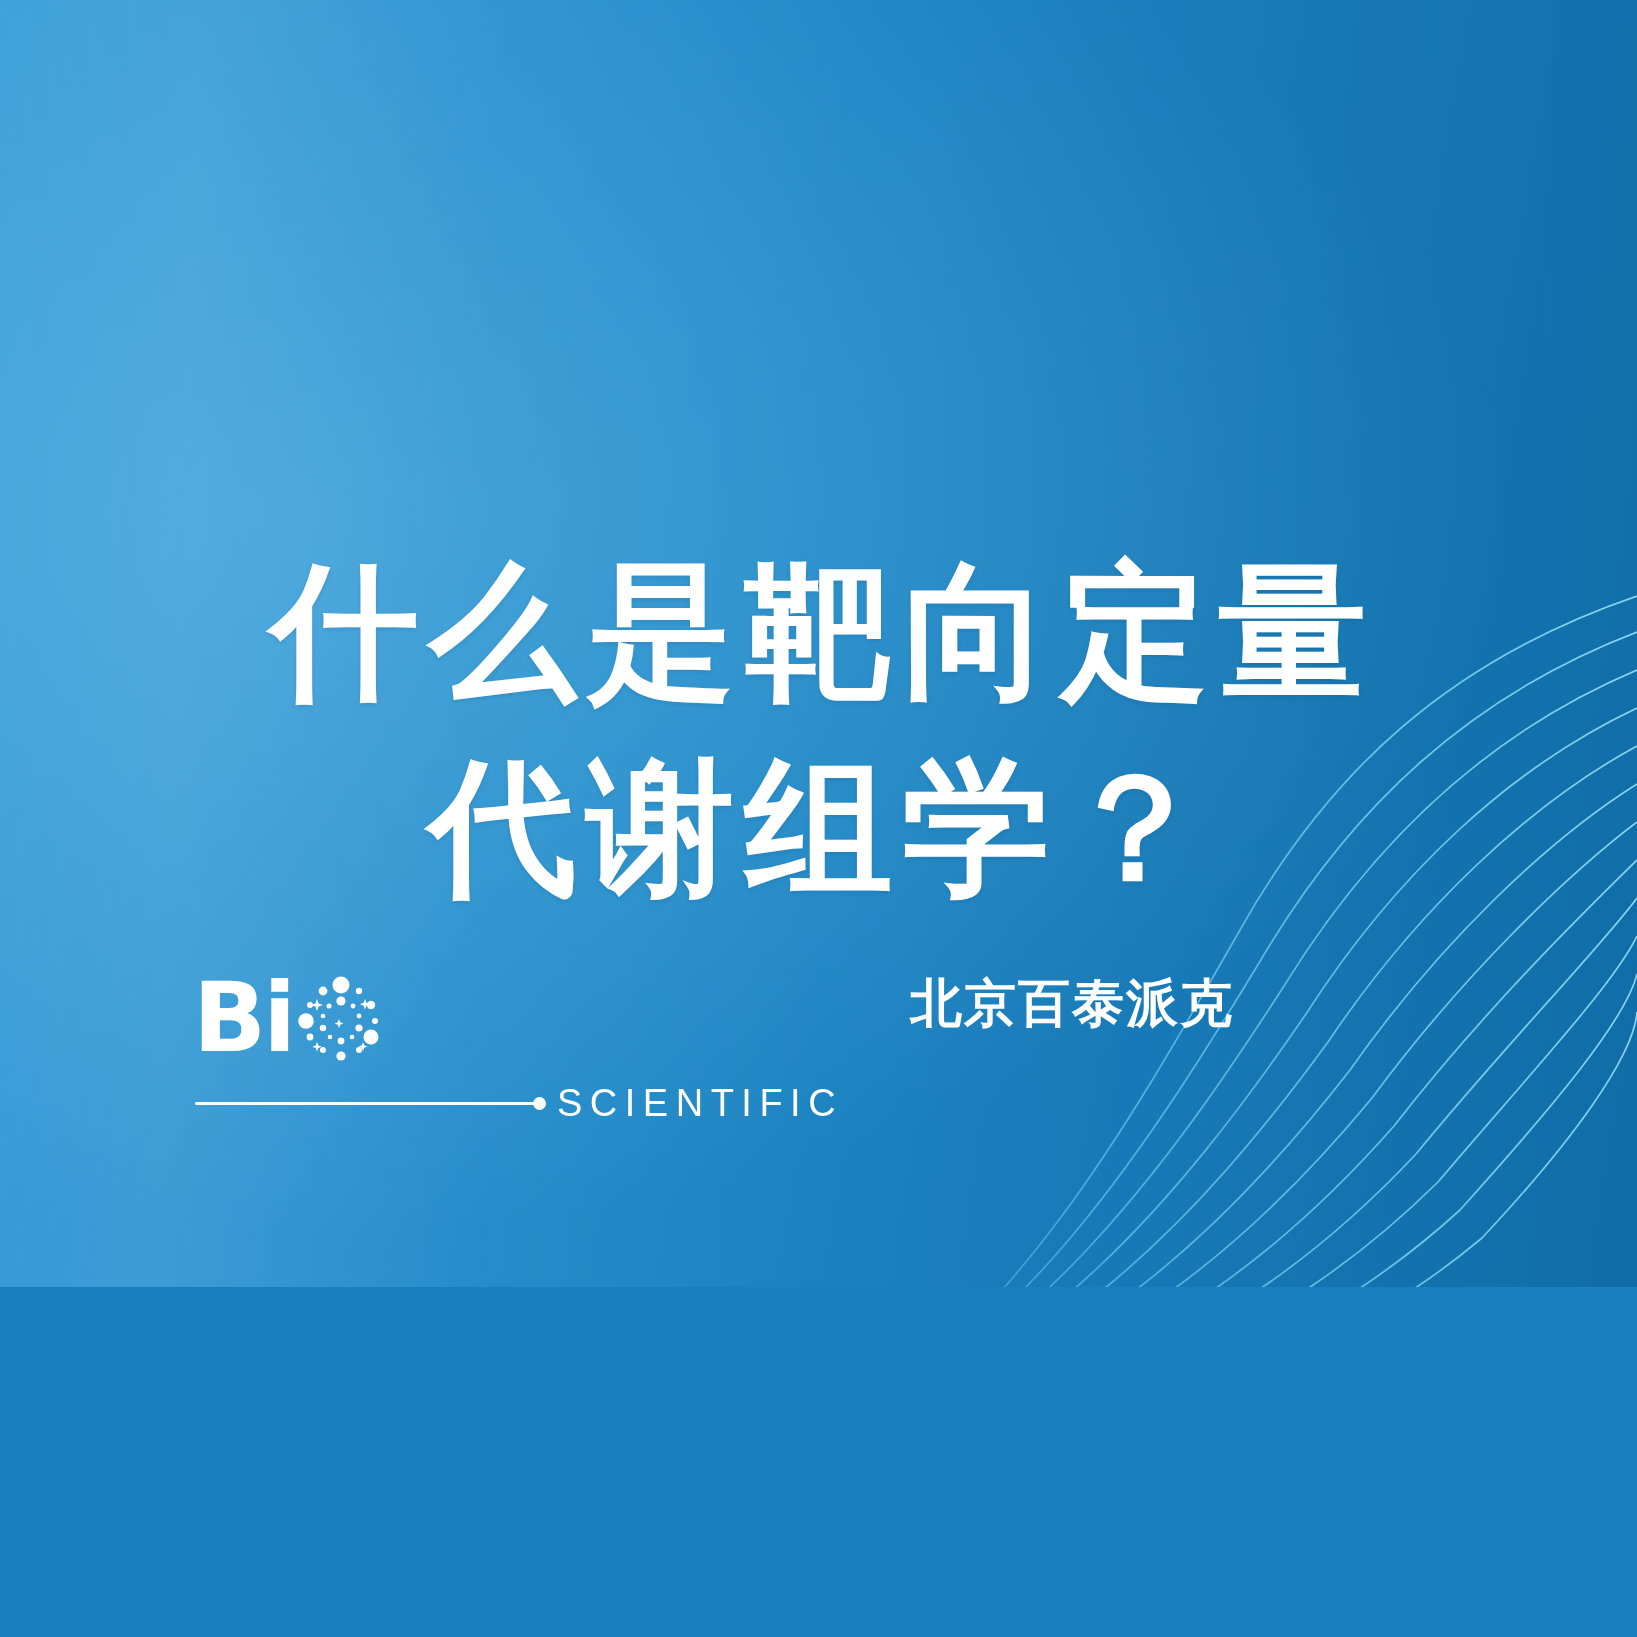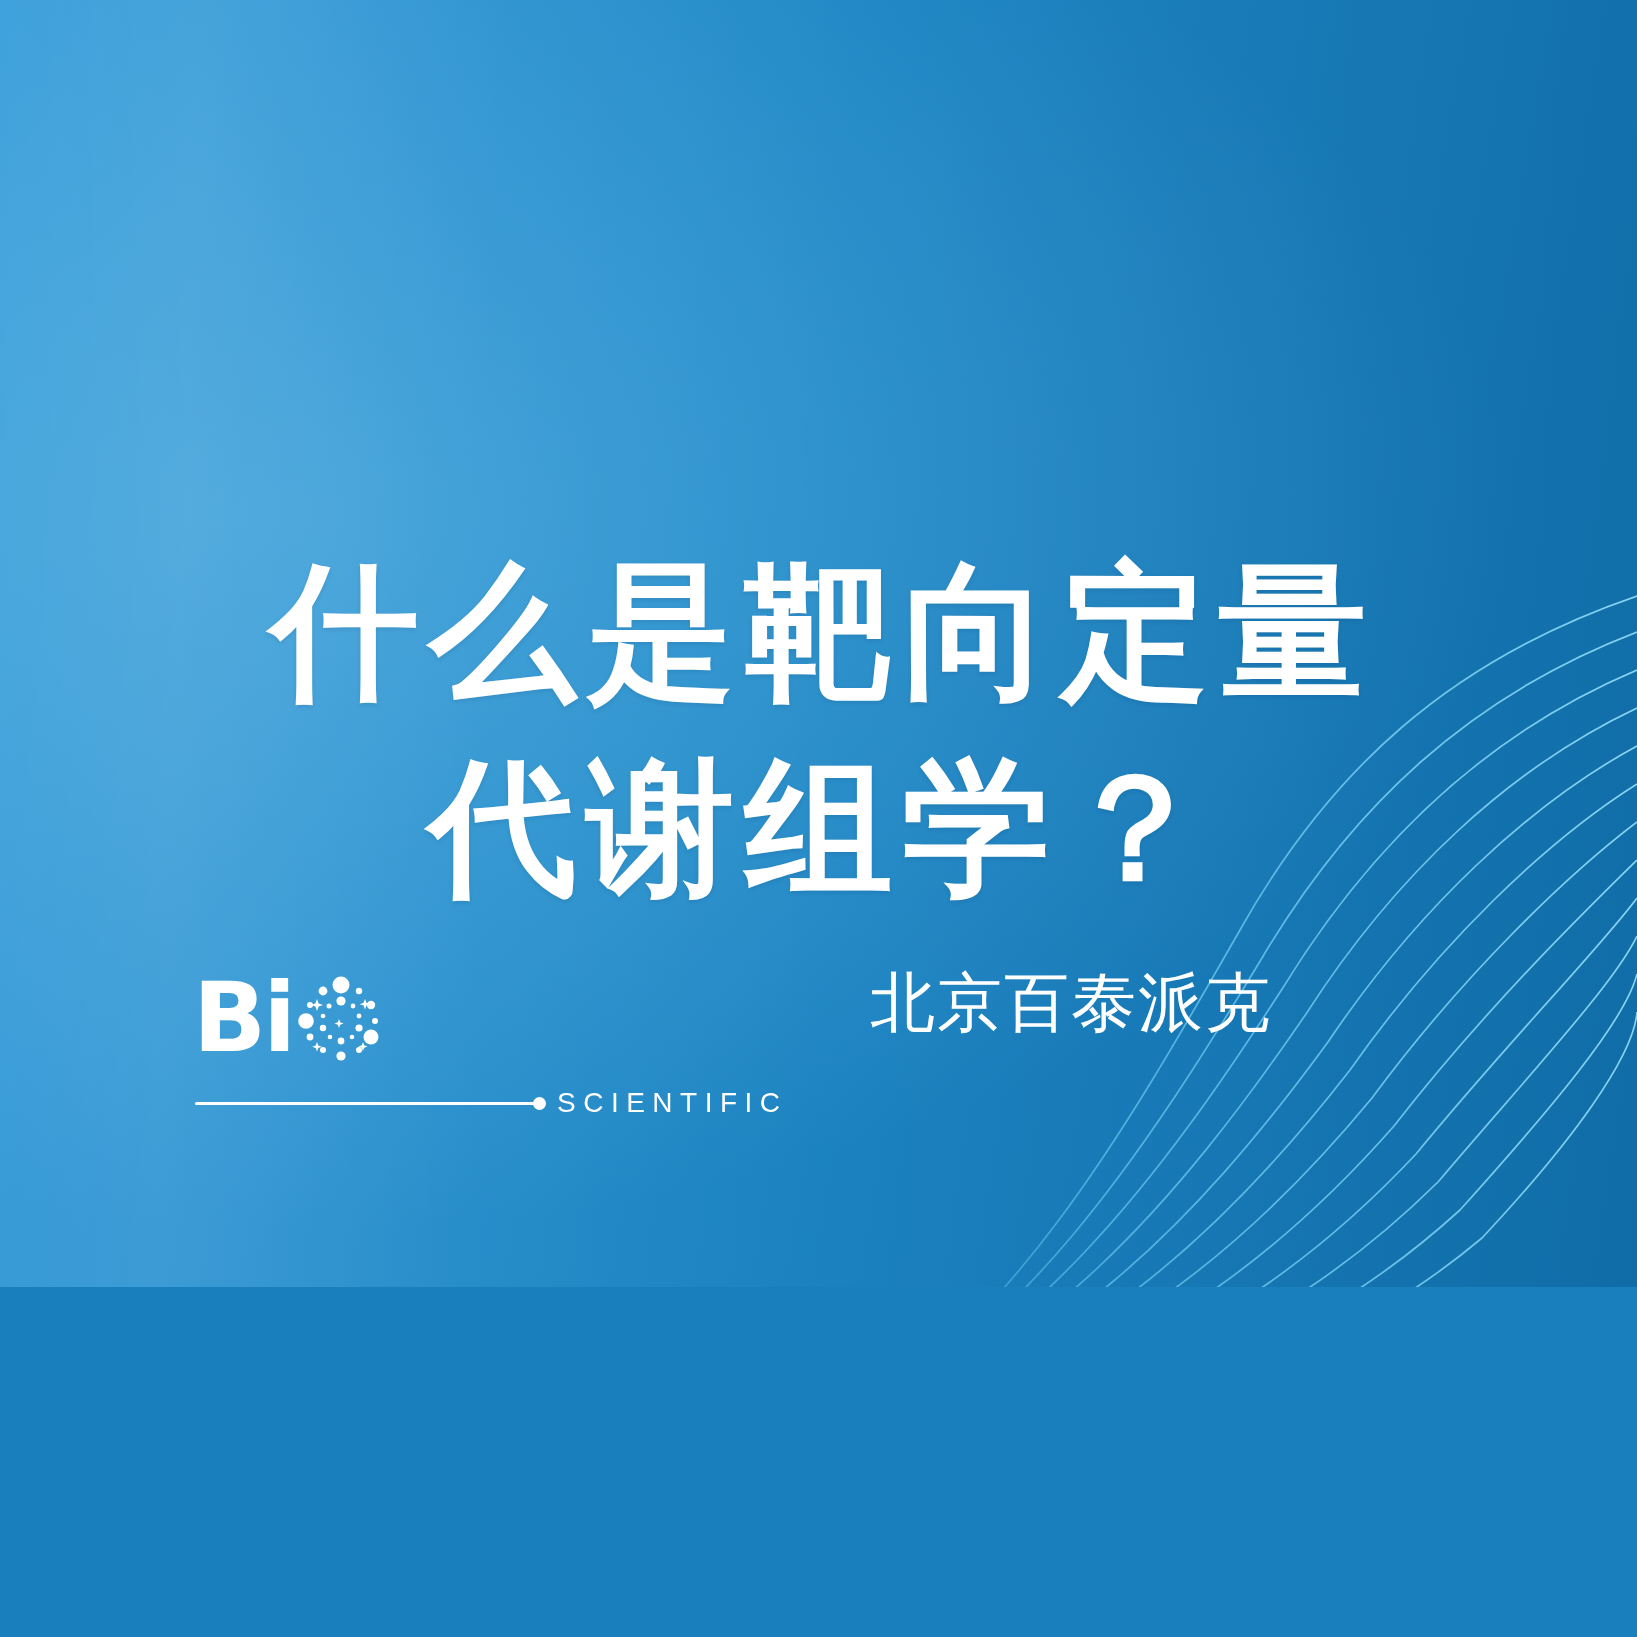--- a/index.html
+++ b/index.html
@@ -58,20 +58,21 @@
 
   
   .logo-lockup {
     position:absolute;
     left:193px;
     top:962px;
     width:1240px;
     height:175px;
     display:flex;
     align-items:flex-start;
+    gap:40px;
   }
 
   .logo-left {
     position:relative;
     width:655px;
     height:175px;
     flex:0 0 655px;
   }
 
   .wordmark {
@@ -124,38 +125,38 @@
     border-radius:50%;
     background:#ffffff;
     margin-left:-2px;
   }
   .sci-text {
     flex:0 0 auto;
     margin-left:11px;
     color:#ffffff;
     font-family:"Liberation Sans", sans-serif;
     font-weight:400;
-    font-size:28px;
+    font-size:38px;
     line-height:44px;
     letter-spacing:7.5px;
     white-space:nowrap;
   }
 
   
   .cn-name {
     flex:0 0 auto;
     margin-left:22px;
     padding-top:0px;
     color:#ffffff;
   }
   .cn-name .cn-ln {
     display:block;
     font-family:"Liberation Sans", "DejaVu Sans", sans-serif;
-    font-weight:400;
-    font-size:65px;
+    font-weight:700;
+    font-size:52px;
     line-height:82px;
     letter-spacing:2px;
     white-space:nowrap;
   }
 </style>
 </head>
 <body>
 
 <div id="poster">
 

